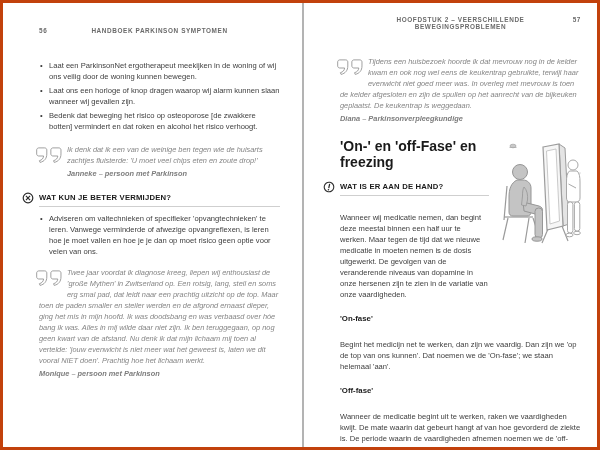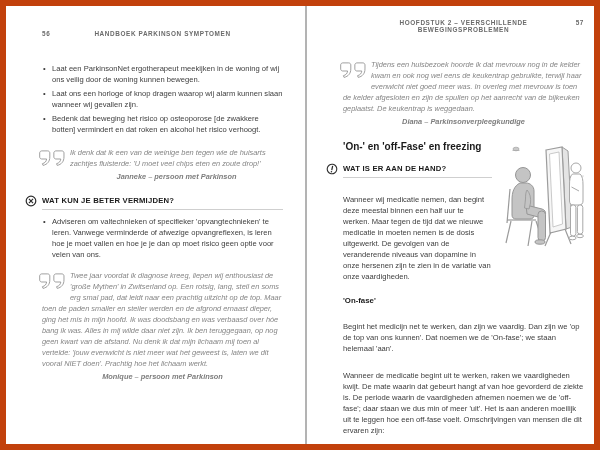--- a/index.html
+++ b/index.html
@@ -1,18 +1,18 @@
 <!DOCTYPE html>
 <html><head>
 <meta charset="utf-8">
 <style>
   html,body { margin:0; padding:0; background:#ffffff; }
   .canvas {
     position:relative; width:600px; height:450px; box-sizing:border-box;
-    background:#ffffff; border:6px solid #c2410c; overflow:hidden;
+    background:#ffffff; border:3px solid #c2410c; overflow:hidden;
     font-family:"Liberation Sans", sans-serif; color:#3d3d3d;
   }
   .divider { position:absolute; left:299px; top:0; width:2px; height:450px; background:#b3b3b3; }
   .page { position:absolute; top:0; width:299px; height:450px; box-sizing:border-box; }
   .page.left  { left:0;   padding:24px 22px 0 36px; }
   .page.right { left:301px; padding:13px 22px 0 36px; }
 
   .pg-header {
     display:flex; align-items:baseline; font-size:6.4px; font-weight:bold;
     letter-spacing:0.6px; color:#6a6a6a; margin-bottom:26px;
@@ -24,30 +24,30 @@
   .body-txt { font-size:7.6px; line-height:11px; color:#3d3d3d;margin-top:16px; }
 
   ul.bullets { list-style:none; margin:0 0 10px 0; padding:0; }
   ul.bullets li { position:relative; padding-left:10px; margin-bottom:3px;
                   font-size:7.6px; line-height:11px; }
   ul.bullets li::before { content:"\2022"; position:absolute; left:1px; top:0; color:#3d3d3d; }
 
   .quote { margin:12px 0 14px 0; font-size:7.4px; line-height:11px;
            font-style:italic; color:#858585; }
   .quote .qicon { float:left; width:27px; height:22px; margin:1px 4px 2px -3px; }
-  .quote .attr { text-align:center; font-weight:bold; font-style:italic;
+  .quote .attr { text-align:left; font-weight:bold; font-style:italic;
                  color:#7d7d7d; margin-top:2px; clear:none; }
 
   .sec-head { position:relative; font-size:7.7px; font-weight:bold; color:#1a1a1a;
               letter-spacing:0.2px; padding-bottom:4px; margin-bottom:6px;
               border-bottom:1px solid #cfcfcf; }
   .sec-head .mk { position:absolute; left:-17px; top:-1px; width:12px; height:12px; }
   .flowroot { display:flow-root; }
 
-  .chap-title { font-size:10px; font-weight:bold; color:#1a1a1a; margin:8px 0 12px 0;
+  .chap-title { font-size:14px; font-weight:bold; color:#1a1a1a; margin:8px 0 12px 0;
                 display:flow-root; }
   .sub-head { font-size:7.8px; font-weight:bold; color:#1a1a1a; margin:14px 0 3px 0; }
 
   .illu { float:right; width:84px; height:108px; margin:2px 0 4px 8px; }
 
   .mt8 { margin-top:8px; }
 </style>
 </head>
 <body>
 
@@ -178,16 +178,17 @@
         </g>
       </svg>
       <span>WAT IS ER AAN DE HAND?</span>
     </div>
 
     <div class="body-txt flowroot">Wanneer wij medicatie nemen, dan begint deze meestal binnen een half uur te werken. Maar tegen de tijd dat we nieuwe medicatie in moeten nemen is de dosis uitgewerkt. De gevolgen van de veranderende niveaus van dopamine in onze hersenen zijn te zien in de variatie van onze vaardigheden.</div>
 
     <div class="sub-head">'On-fase'</div>
     <div class="body-txt">Begint het medicijn net te werken, dan zijn we vaardig. Dan zijn we 'op de top van ons kunnen'. Dat noemen we de 'On-fase'; we staan helemaal 'aan'.</div>
 
+    <div class="sub-head">'Off-fase'</div>
     <div class="body-txt">Wanneer de medicatie begint uit te werken, raken we vaardigheden kwijt. De mate waarin dat gebeurt hangt af van hoe gevorderd de ziekte is. De periode waarin de vaardigheden afnemen noemen we de 'off-fase'; daar staan we dus min of meer 'uit'. Het is aan anderen moeilijk uit te leggen hoe een off-fase voelt. Omschrijvingen van mensen die dit ervaren zijn:</div>
   </div>
 
 </div>
 
 </body></html>

